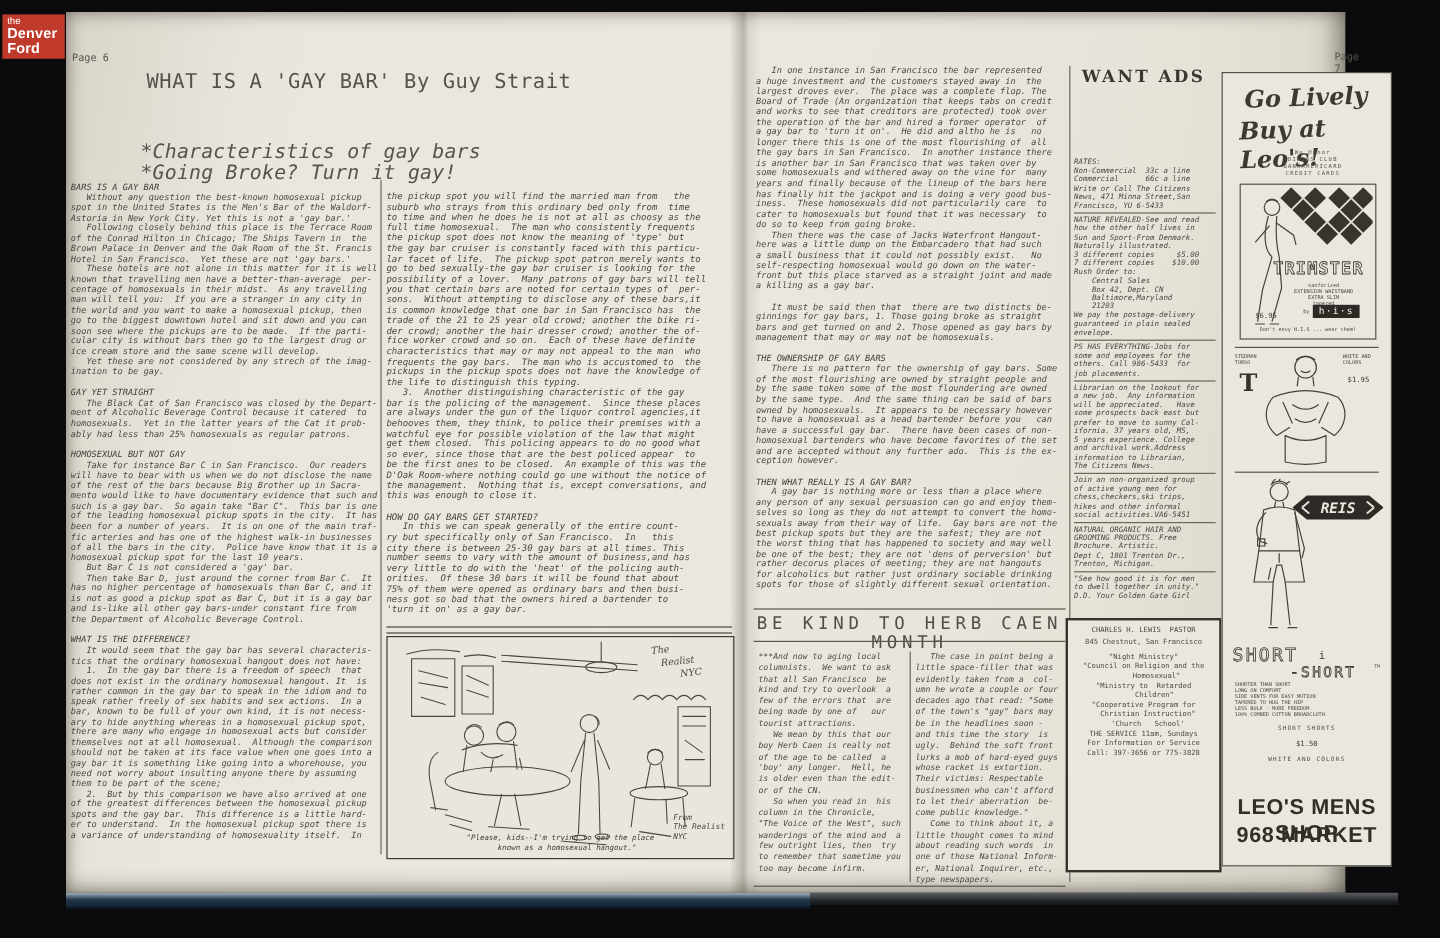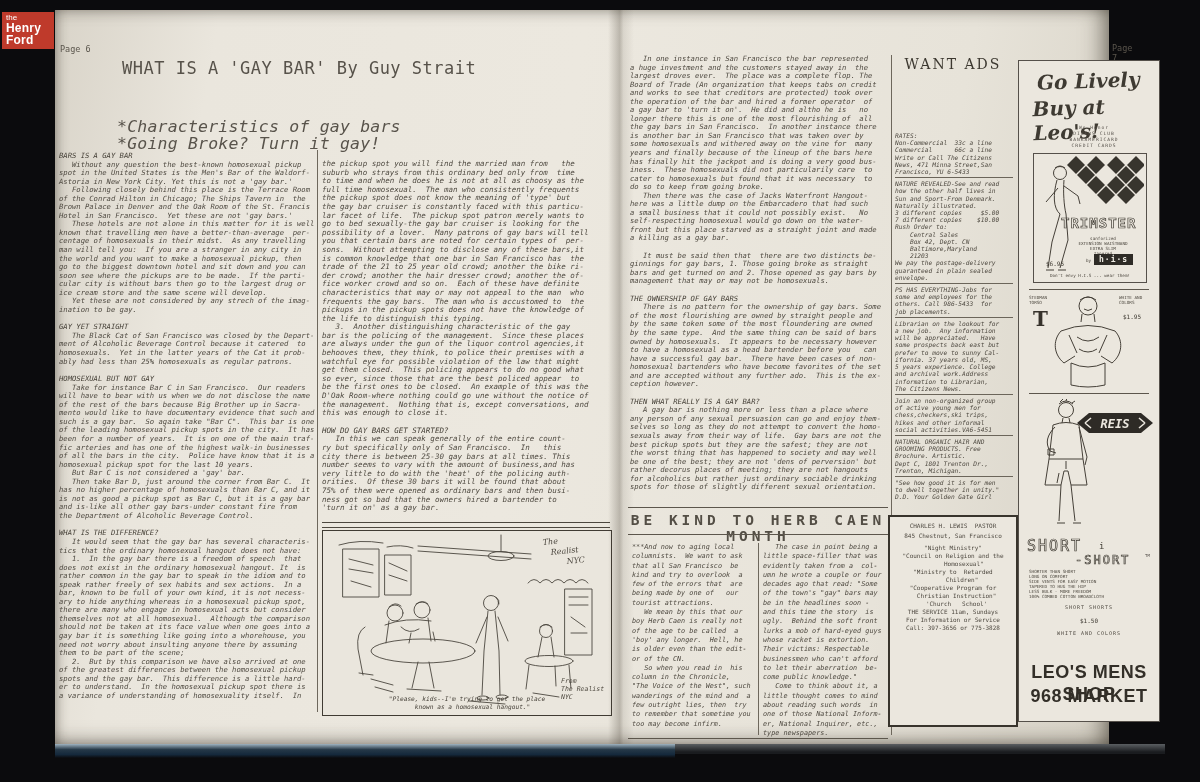--- a/index.html
+++ b/index.html
@@ -21,21 +21,21 @@
   .logo .t{display:block;font-size:8px;font-weight:400;}
   .logo .b{display:block;font-size:12px;font-weight:700;letter-spacing:.2px;}
 
   
   .paper{position:absolute;left:55px;top:10px;width:1054px;height:734px;
     background:linear-gradient(100deg,#d9d4c9 0%,#eae6dd 14%,#ece8df 45%,#e7e3d9 78%,#d6d1c5 100%);
     box-shadow:inset -16px 0 22px -10px rgba(45,40,30,.55),
                inset 8px 0 14px -8px rgba(45,40,30,.45),
                inset 0 -12px 20px -12px rgba(45,40,30,.5),
                inset 0 10px 16px -12px rgba(45,40,30,.35);
-    color:#4d483f;}
+    color:#4d483f;padding-left:12px;}
   .fold{position:absolute;left:553px;top:0;width:26px;height:734px;
     background:linear-gradient(90deg,rgba(60,52,40,0) 0%,rgba(60,52,40,.28) 45%,rgba(60,52,40,.10) 60%,rgba(60,52,40,0) 100%);}
 
   .pre{white-space:pre;font-style:italic;}
   .abs{position:absolute;}
   .pagelabel{font-size:8.5px;color:#5a554c;}
 
   
   .art-title{font-size:17px;font-weight:400;letter-spacing:.5px;color:#57524a;}
   .bullets{font-size:16.5px;line-height:17px;letter-spacing:.2px;color:#58534b;}
@@ -50,60 +50,60 @@
   
   .cartoon{position:absolute;left:267px;top:520px;width:288px;height:184px;
     border:1.5px solid #403b33;background:#eae6dd;}
   .cartoon svg{position:absolute;left:0;top:0;}
 
   
   .hc-header{font-size:14.5px;letter-spacing:4px;color:#534e45;font-weight:400;}
   .hc-col{font-size:6.8px;line-height:9.3px;color:#4e4940;}
 
   
-  .wa-header{font-family:"DejaVu Serif",serif;font-weight:400;font-size:14px;letter-spacing:2px;color:#3c3830;}
+  .wa-header{font-family:"DejaVu Serif",serif;font-weight:700;font-size:14px;letter-spacing:2px;color:#3c3830;}
   .wa{font-size:6.2px;line-height:7.2px;color:#4e4940;}
   .wa .item{border-bottom:1px solid #6b655a;padding-bottom:2px;margin-bottom:2px;}
   .wa .item:last-child{border-bottom:none;}
 
   
   .church{position:absolute;left:833px;top:505px;width:130px;height:212px;
     border:2px solid #38342c;background:#ebe7de;text-align:center;box-sizing:border-box;}
   .church .nm{font-family:"Liberation Sans",sans-serif;font-weight:700;font-size:15px;line-height:16.5px;
     letter-spacing:1px;color:#3a362e;margin-top:7px;white-space:pre;}
   .church .sm{font-size:6px;line-height:8px;color:#4e4940;white-space:pre;}
 
   
   .leos{position:absolute;left:963px;top:50px;width:142px;height:662px;
     border:1px solid #55504a;background:#ebe7de;box-sizing:border-box;}
   .script{font-family:"DejaVu Serif",serif;font-style:italic;font-weight:700;
     font-size:20px;color:#3e3a32;transform:rotate(-2deg);}
   .honor{font-size:4.6px;letter-spacing:1px;line-height:6px;color:#55504a;text-align:center;white-space:pre;}
   .trimster{position:absolute;left:14px;top:92px;width:112px;height:128px;border:1px solid #55504a;}
   .tiny{font-size:4.3px;line-height:5px;color:#4e4940;white-space:pre;}
   .price{font-size:6px;color:#3e3a32;}
-  .his{display:inline-block;background:#2e2b26;color:#efece4;font-weight:700;
+  .his{display:inline-block;background:#2e2b26;color:#efece4;font-weight:400;
     font-size:8px;padding:1px 5px;letter-spacing:1px;}
   .divline{position:absolute;left:10px;width:120px;height:1px;background:#5c564c;}
   .storename{font-family:"Liberation Sans",sans-serif;font-weight:700;font-size:18px;
     line-height:22px;color:#332f28;text-align:center;letter-spacing:.5px;}
   .ctr{text-align:center;}
   svg text{font-family:"DejaVu Sans Mono",monospace;}
   svg .hand{font-family:"DejaVu Serif",serif;font-style:italic;}
 </style>
 </head>
 <body>
 
 <div class="stage">
 
   <div class="edge-blue"></div>
 
   <div class="logo">
     <span class="t">the</span>
-    <span class="b">Henry</span>
+    <span class="b">Denver</span>
     <span class="b">Ford</span>
   </div>
 
   <div class="paper">
 
     <div class="abs pagelabel" style="left:5px;top:34px;">Page 6</div>
 
     <div class="abs art-title" style="left:67px;top:48px;">WHAT IS A 'GAY BAR' By Guy Strait</div>
     <div class="abs bullets pre" style="left:62px;top:108px;">*Characteristics of gay bars
 *Going Broke? Turn it gay!</div>
@@ -318,21 +318,21 @@
 sexuals away from their way of life.  Gay bars are not the
 best pickup spots but they are the safest; they are not
 the worst thing that has happened to society and may well
 be one of the best; they are not 'dens of perversion' but
 rather decorus places of meeting; they are not hangouts
 for alcoholics but rather just ordinary sociable drinking
 spots for those of slightly different sexual orientation.</div>
     </div>
 
     <div class="hrule" style="left:573px;top:497px;width:260px;"></div>
-    <div class="abs hc-header ctr" style="left:573px;top:502px;width:260px;font-weight:bold;">BE KIND TO HERB CAEN MONTH</div>
+    <div class="abs hc-header ctr" style="left:573px;top:502px;width:260px;">BE KIND TO HERB CAEN MONTH</div>
     <div class="hrule" style="left:573px;top:524px;width:260px;"></div>
     <div class="abs hc-col pre" style="left:577px;top:533px;width:122px;">***And now to aging local
 columnists.  We want to ask
 that all San Francisco  be
 kind and try to overlook  a
 few of the errors that  are
 being made by one of   our
 tourist attractions.
    We mean by this that our
 boy Herb Caen is really not

